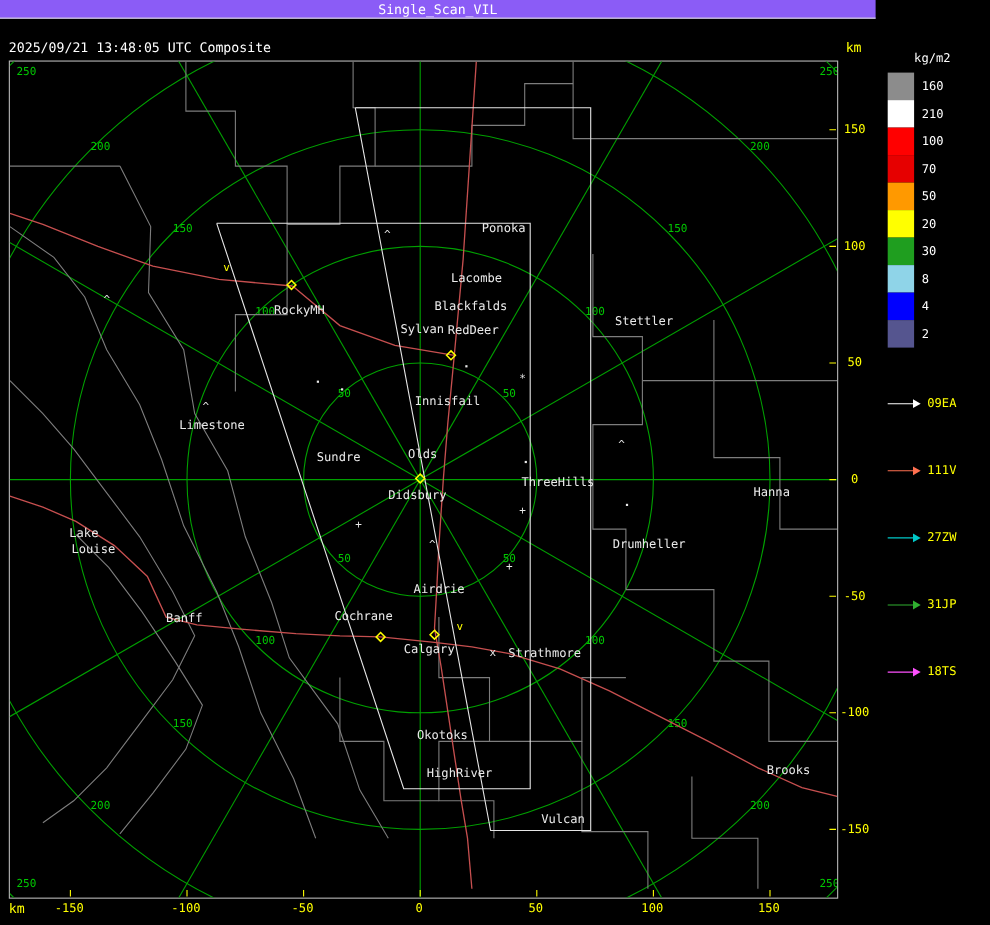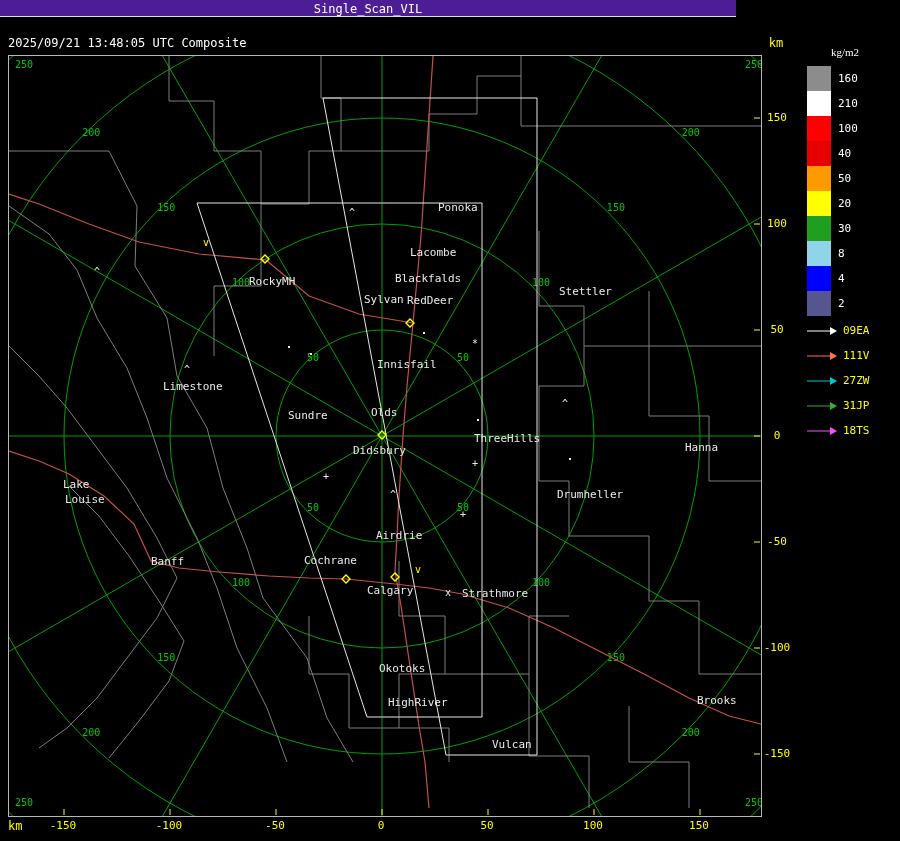--- a/index.html
+++ b/index.html
@@ -1,35 +1,35 @@
 <!DOCTYPE html>
 <html><head>
 <meta charset="utf-8">
 <style>
   html,body{margin:0;padding:0;background:#000;width:900px;height:841px;overflow:hidden;
             font-family:"DejaVu Sans Mono",monospace;}
   .panel{position:absolute;}
-  #titlebar{left:0;top:0;width:736px;height:16px;border-bottom:1px solid #dcdcdc;background:#4c1d95;}
+  #titlebar{left:0;top:0;width:796px;height:16px;border-bottom:1px solid #dcdcdc;background:#8b5cf6;}
   #title{position:absolute;left:0;top:2px;width:100%;text-align:center;color:#fff;font-size:12px;}
   #timestamp{left:8px;top:36px;color:#ffffff;font-size:12px;}
   #km-top{left:758px;top:36px;width:36px;text-align:center;color:#ffff00;font-size:12px;}
   #map-frame{left:8px;top:55px;width:752px;height:760px;border:1px solid #b8b8b8;background:#000;}
   #map-frame svg{display:block;}
   #yaxis{left:759px;top:56px;width:36px;height:760px;}
   .ytick{position:absolute;left:0;width:36px;text-align:center;color:#ffff00;font-size:11px;}
   #xaxis{left:8px;top:819px;width:752px;height:16px;}
   .xtick{position:absolute;top:0;transform:translateX(-50%);color:#ffff00;font-size:11px;}
   #km-bottom{left:8px;top:819px;color:#ffff00;font-size:12px;}
-  #cb-unit{left:831px;top:46px;color:#fff;font-size:11px;font-family:Liberation Serif, serif;}
+  #cb-unit{left:831px;top:46px;color:#fff;font-size:11px;}
   #colorbar{left:807px;top:66px;}
   .cb-row{display:flex;align-items:center;height:25px;}
   .cb-swatch{width:24px;height:25px;}
   .cb-label{color:#fff;font-size:11px;margin-left:7px;}
   #legend{left:806px;top:318px;}
-  .lg-row{display:flex;align-items:center;height:25px;}
+  .lg-row{display:flex;align-items:center;height:25px;margin-top:36px;}
   .lg-label{color:#ffff00;font-size:11px;margin-left:5px;}
   
   .ring{fill:none;stroke:#00a000;stroke-width:1;}
   .ringline{stroke:#00a000;stroke-width:1;}
   .ringlab{fill:#00c800;font-size:10px;font-family:"DejaVu Sans Mono",monospace;}
   .county{fill:none;stroke:#7d7d7d;stroke-width:1;}
   .hwy{fill:none;stroke:#c64f4f;stroke-width:1.2;}
   .scan{fill:none;stroke:#e6e6e6;stroke-width:1;}
   .city{fill:#eaeaea;font-size:11px;font-family:"DejaVu Sans Mono",monospace;}
   .diamond{fill:none;stroke:#ffff00;stroke-width:1.4;}
@@ -206,21 +206,21 @@
     <div class="cb-row">
       <span class="cb-swatch" style="background: rgb(255, 255, 255);"></span>
       <span class="cb-label">210</span>
     </div>
     <div class="cb-row">
       <span class="cb-swatch" style="background: rgb(255, 0, 0);"></span>
       <span class="cb-label">100</span>
     </div>
     <div class="cb-row">
       <span class="cb-swatch" style="background: rgb(230, 0, 0);"></span>
-      <span class="cb-label">40</span>
+      <span class="cb-label">70</span>
     </div>
     <div class="cb-row">
       <span class="cb-swatch" style="background: rgb(255, 153, 0);"></span>
       <span class="cb-label">50</span>
     </div>
     <div class="cb-row">
       <span class="cb-swatch" style="background: rgb(255, 255, 0);"></span>
       <span class="cb-label">20</span>
     </div>
     <div class="cb-row">

